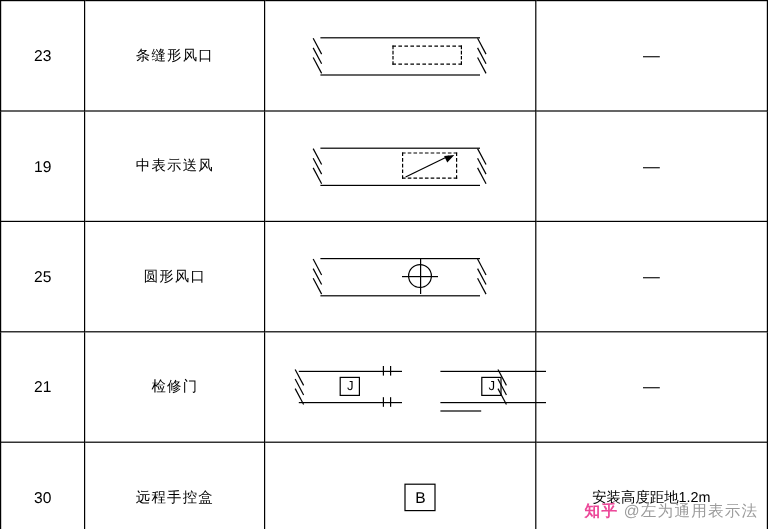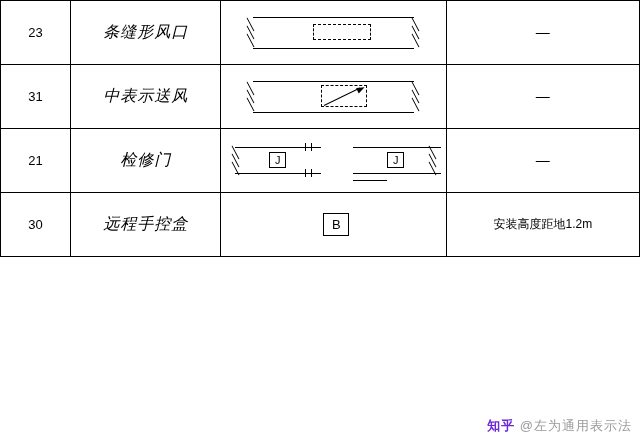--- a/index.html
+++ b/index.html
@@ -15,35 +15,34 @@
     position: relative;
     overflow: hidden;
   }
   table.legend-table {
     width: 640px;
     border-collapse: collapse;
     table-layout: fixed;
   }
   table.legend-table td {
     border: 1px solid #000;
-    padding: 4px;
+    padding: 18px;
     vertical-align: middle;
     text-align: center;
     height: 55px;
     box-sizing: border-box;
   }
   td.col-num {
     width: 70px;
     font-size: 13px;
   }
   td.col-name {
     width: 150px;
-    font-size: 16px;
+    font-size: 12px;
     letter-spacing: 1px;
-    font-style: italic;
   }
   td.col-symbol {
     width: 225px;
     position: relative;
   }
   td.col-note {
     width: 193px;
     font-size: 12px;
     line-height: 1.55;
     padding: 2px 6px;
@@ -135,21 +134,21 @@
     position: absolute;
     right: 8px;
     bottom: 6px;
     font-size: 13px;
     color: #9b9b9b;
     letter-spacing: 1px;
     z-index: 20;
     pointer-events: none;
   }
   .watermark .zh {
-    color: #6d28d9;
+    color: #ec4899;
     font-weight: bold;
   }
 </style>
 </head>
 <body>
 
 <table class="legend-table">
   <tbody>
 
     <tr>
@@ -168,21 +167,21 @@
               <span></span>
               <span></span>
             </div>
           <div class="inner-dash" style="left:88px; top:19px; width:58px; height:16px;"></div>
         </div>
       </td>
       <td class="col-note"><span class="dash">—</span></td>
     </tr>
 
     <tr>
-      <td class="col-num">31</td>
+      <td class="col-num">19</td>
       <td class="col-name">中表示送风</td>
       <td class="col-symbol">
         <div class="sym-wrap">
           <div class="duct"></div>
           <div class="brk left">
               <span></span>
               <span></span>
               <span></span>
             </div>
           <div class="brk right">
@@ -191,20 +190,43 @@
               <span></span>
             </div>
           <div class="inner-dash" style="left:96px; top:16px; width:46px; height:22px;"></div>
           <div class="diag" style="left:99px; top:36px; width:40px; transform:rotate(-26deg);"></div>
           <div class="arrow-head" style="left:132px; top:17px; transform:rotate(-26deg);"></div>
         </div>
       </td>
       <td class="col-note"><span class="dash">—</span></td>
     </tr>
 
+    <tr>
+      <td class="col-num">25</td>
+      <td class="col-name">圆形风口</td>
+      <td class="col-symbol">
+        <div class="sym-wrap">
+          <div class="duct"></div>
+          <div class="brk left">
+              <span></span>
+              <span></span>
+              <span></span>
+            </div>
+          <div class="brk right">
+              <span></span>
+              <span></span>
+              <span></span>
+            </div>
+          <div class="circle" style="left:101px; top:17px; width:20px; height:20px;"></div>
+          <div class="hline" style="left:96px; top:27px; width:30px;"></div>
+          <div class="vline" style="left:111px; top:12px; height:30px;"></div>
+        </div>
+      </td>
+      <td class="col-note"><span class="dash">—</span></td>
+    </tr>
 
 
 
     <tr>
       <td class="col-num">21</td>
       <td class="col-name">检修门</td>
       <td class="col-symbol">
         <div class="sym-wrap">
 
           <div class="hline" style="left:10px; top:14px; width:86px;"></div>

